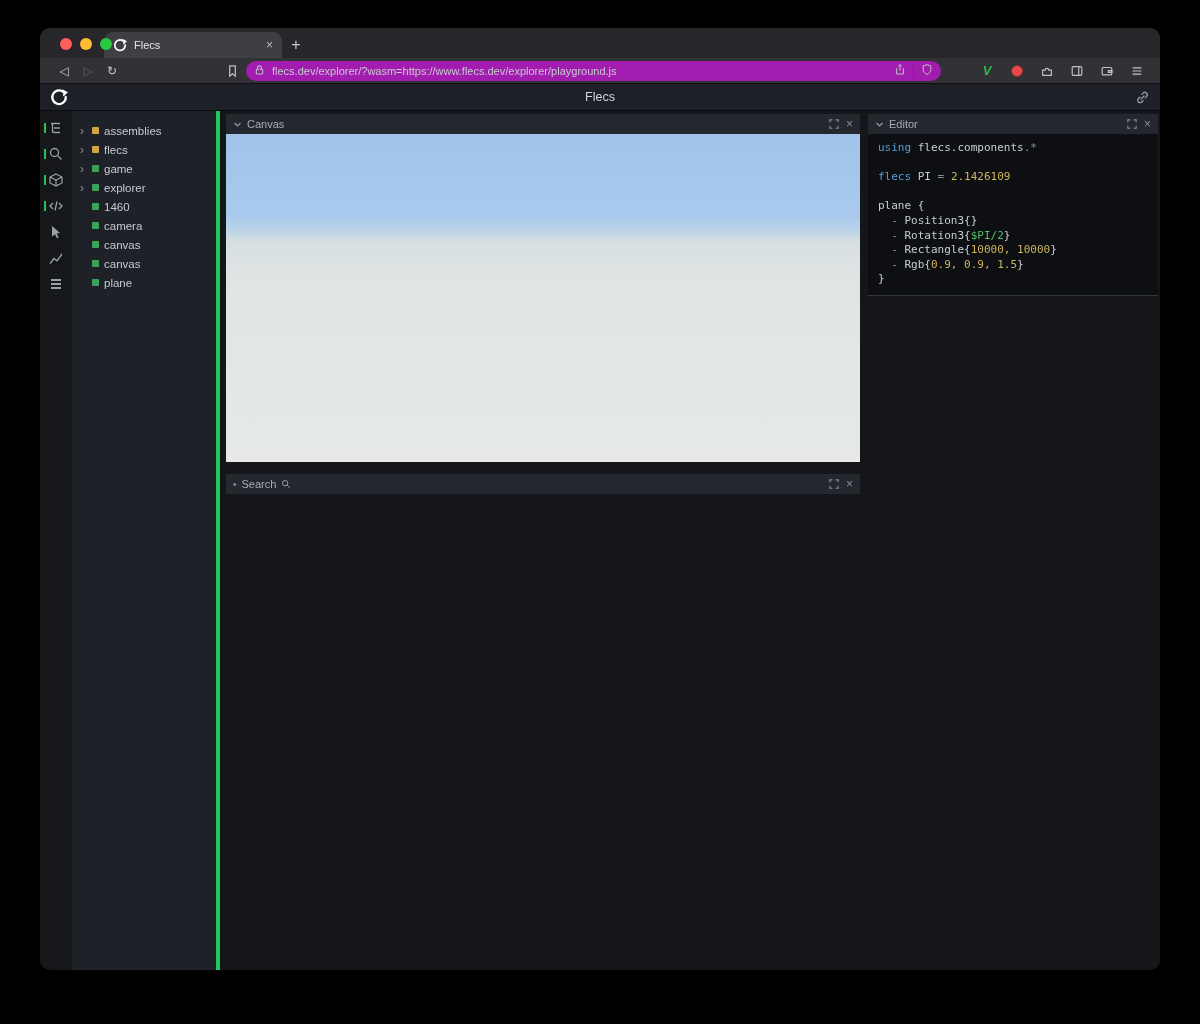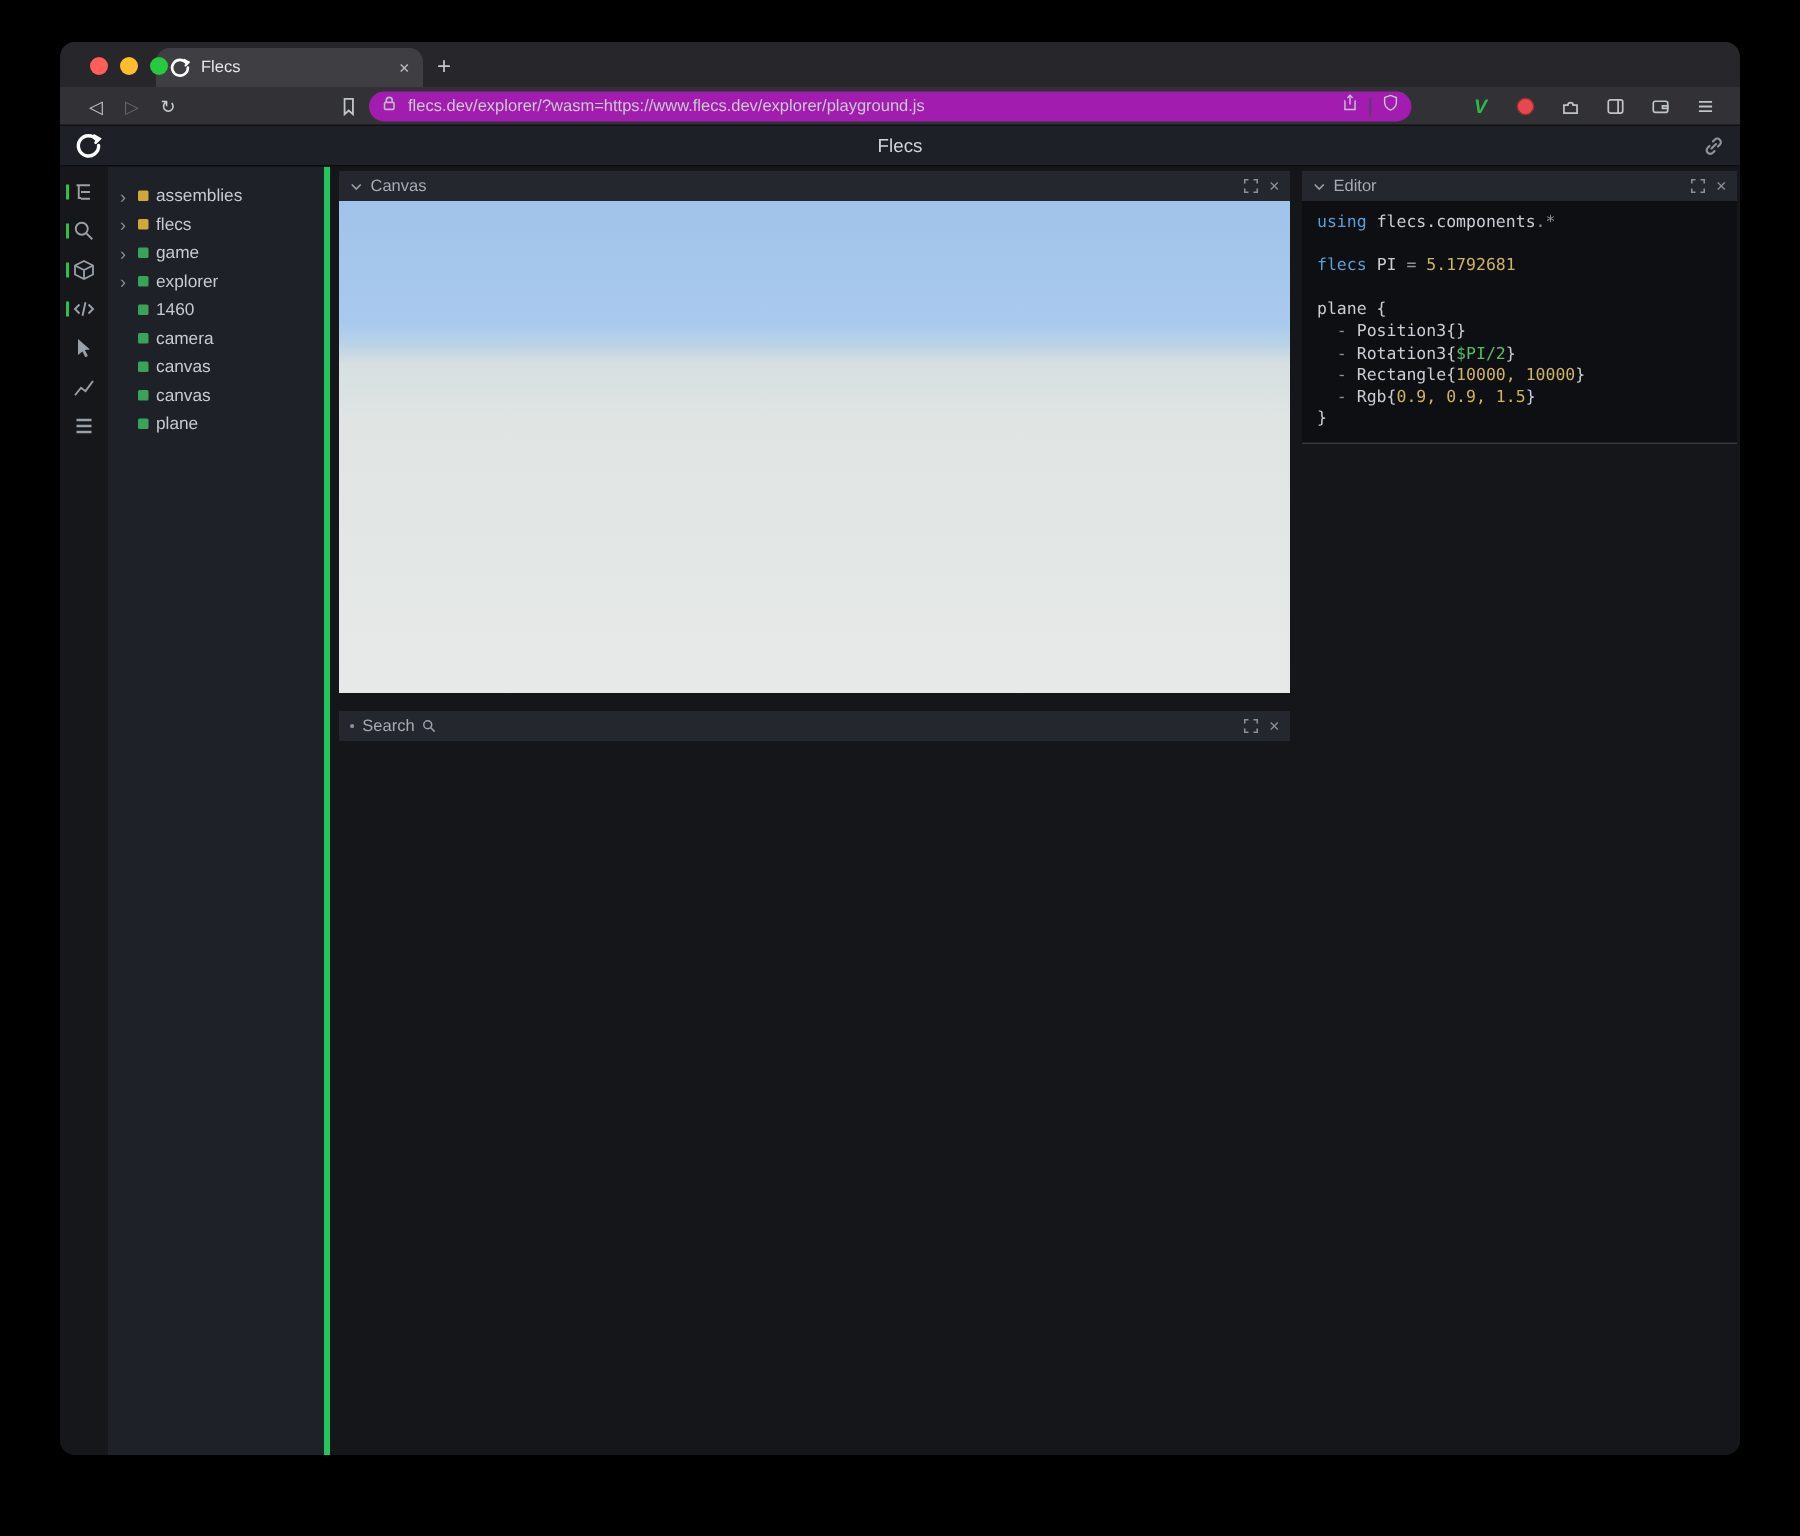--- a/index.html
+++ b/index.html
@@ -344,21 +344,21 @@
               <svg width="10" height="10" viewBox="0 0 12 12" fill="none" stroke="currentColor" stroke-width="1.3">
                 <path d="M1 4 V1 H4 M8 1 H11 V4 M11 8 V11 H8 M4 11 H1 V8"></path>
               </svg>
             </span>
             <span class="ph-close">×</span>
           </span>
         </div>
         <div class="code">
             <div class="code-line"><span class="tok-kw">using </span><span class="tok-plain">flecs.components</span><span class="tok-punct">.*</span></div>
             <div class="code-line">&nbsp;</div>
-            <div class="code-line"><span class="tok-kw">flecs </span><span class="tok-plain">PI</span><span class="tok-punct"> = </span><span class="tok-num">5.1792681</span></div>
+            <div class="code-line"><span class="tok-kw">flecs </span><span class="tok-plain">PI</span><span class="tok-punct"> = </span><span class="tok-num">2.1426109</span></div>
             <div class="code-line">&nbsp;</div>
             <div class="code-line"><span class="tok-plain">plane {</span></div>
             <div class="code-line"><span class="tok-punct">  - </span><span class="tok-plain">Position3{}</span></div>
             <div class="code-line"><span class="tok-punct">  - </span><span class="tok-plain">Rotation3{</span><span class="tok-var">$PI/2</span><span class="tok-plain">}</span></div>
             <div class="code-line"><span class="tok-punct">  - </span><span class="tok-plain">Rectangle{</span><span class="tok-num">10000, 10000</span><span class="tok-plain">}</span></div>
             <div class="code-line"><span class="tok-punct">  - </span><span class="tok-plain">Rgb{</span><span class="tok-num">0.9, 0.9, 1.5</span><span class="tok-plain">}</span></div>
             <div class="code-line"><span class="tok-plain">}</span></div>
           </div>
       </div>
 

